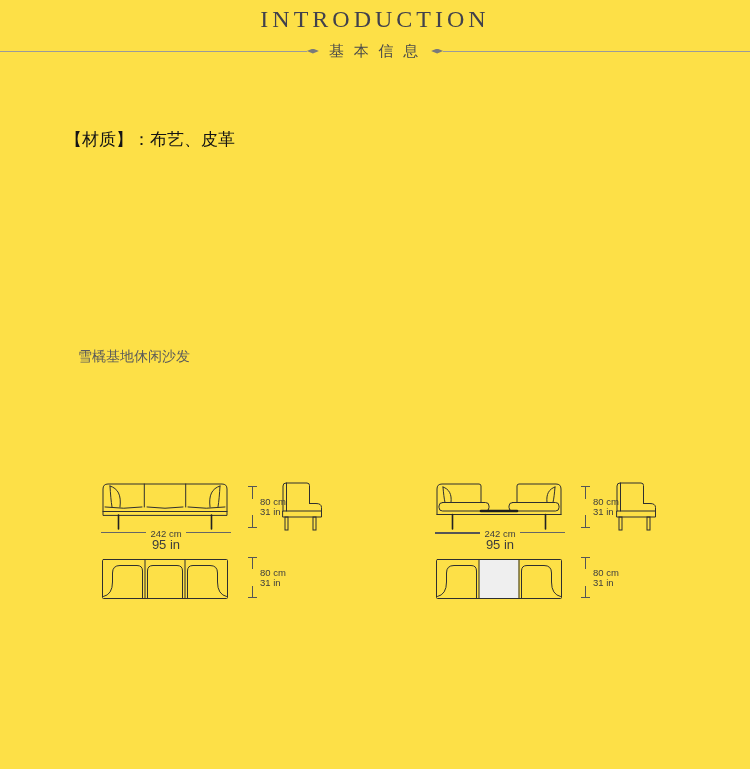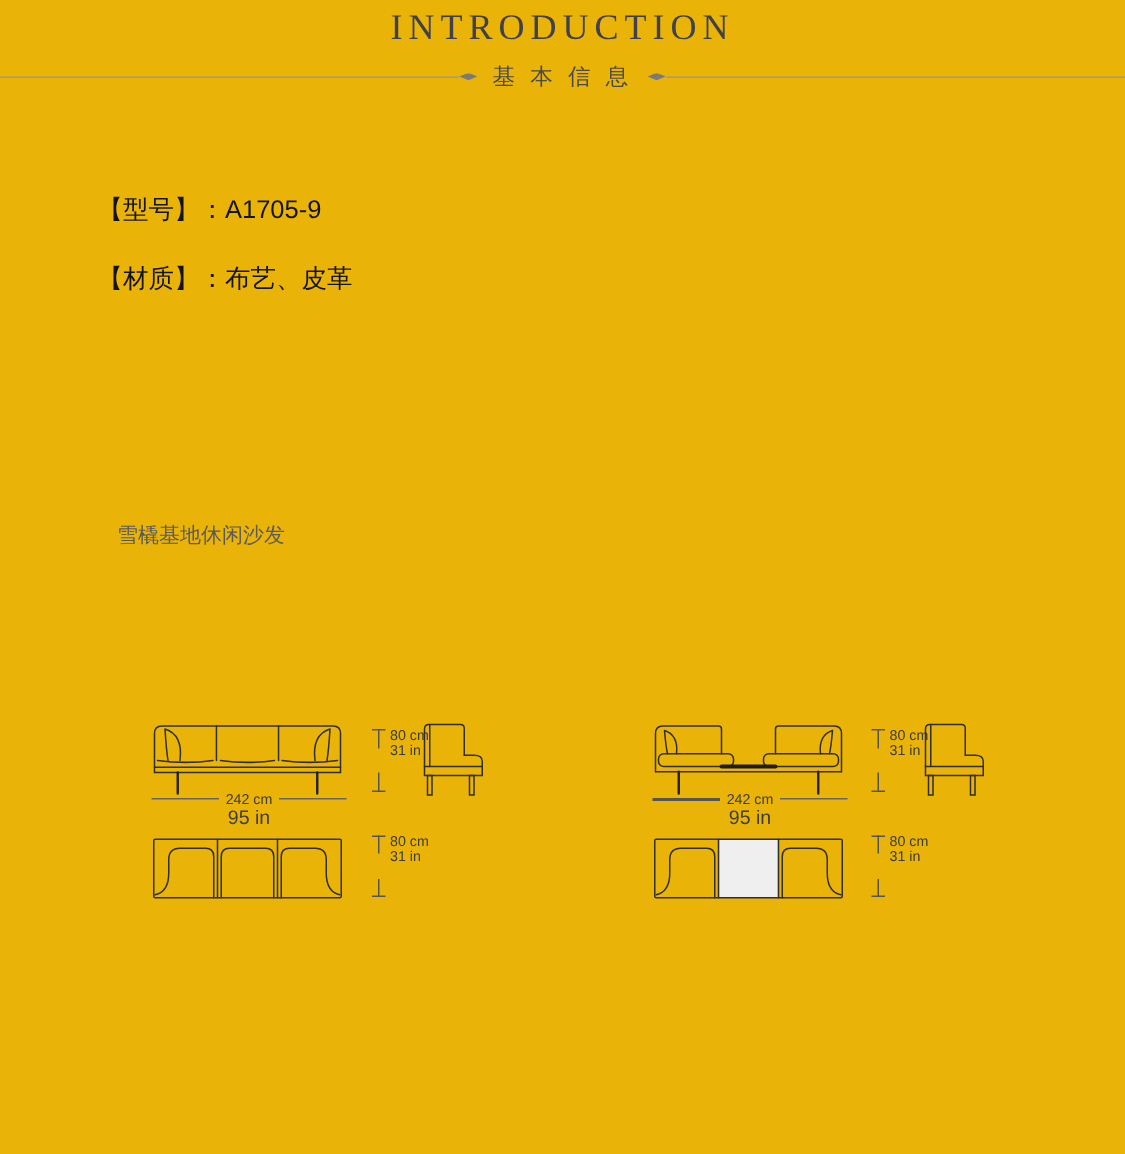--- a/index.html
+++ b/index.html
@@ -1,19 +1,19 @@
 <!DOCTYPE html>
 <html><head>
 <meta charset="utf-8">
 <style>
   html,body{margin:0;padding:0;background:#ffffff;}
   .page{
     position:relative;
     width:750px;height:769px;
-    background:#eab308;
+    background:#fde047;
     font-family:"Liberation Sans", sans-serif;
     overflow:hidden;
   }
   
   .title{
     position:absolute;top:6px;left:0;width:750px;
     text-align:center;
     font-family:"Liberation Serif", serif;
     font-size:24px;font-weight:400;
     letter-spacing:4px;
@@ -24,41 +24,41 @@
     position:absolute;top:42px;left:0;width:750px;height:18px;
     display:flex;align-items:center;
   }
   .divider-line{flex:1;height:1px;background:#9a9a9a;}
   .diamond{
     width:12px;height:5px;background:#7a7a7a;
     clip-path:polygon(0 50%,50% 0,100% 50%,50% 100%);
   }
   .subtitle{
     font-size:15px;color:#4a4a4a;letter-spacing:3px;
-    margin:0 10px;white-space:nowrap;
+    margin:0 10px;white-space:nowrap;font-family:Liberation Serif, serif;
   }
   
   .details{position:absolute;left:65px;top:130px;}
   .detail-row{
     font-size:17px;color:#141414;line-height:19px;
     margin-bottom:27px;white-space:nowrap;
   }
   .caption{
     position:absolute;left:78px;top:348px;
     font-size:14px;color:#5a5a5a;
   }
   
   .drawings{position:absolute;left:0;top:0;width:750px;height:769px;}
   .drawings svg{position:absolute;display:block;}
   .lineart{stroke:#2f2f2f;stroke-width:1;fill:none;stroke-linecap:round;}
   .leg{stroke:#222;stroke-width:1.6;}
   .thickbar{stroke:#1d1d1d;stroke-width:2.6;}
   .tablefill{fill:#efefef;stroke:none;}
   
-  .vdim{position:absolute;display:flex;align-items:flex-start;}
+  .vdim{position:absolute;display:flex;align-items:center;}
   .vline{position:relative;width:9px;height:100%;}
   .vline::before,.vline::after{
     content:"";position:absolute;left:0;width:9px;height:1px;background:#555;
   }
   .vline::before{top:0;}
   .vline::after{bottom:0;}
   .vseg{position:absolute;left:4px;width:1px;background:#555;}
   .vseg.top{top:0;height:30%;}
   .vseg.bot{bottom:0;height:30%;}
   .vlabels{margin-left:3px;display:flex;flex-direction:column;}
@@ -80,21 +80,20 @@
 
   <div class="subtitle-row">
     <span class="divider-line"></span>
     <span class="diamond"></span>
     <span class="subtitle">基 本 信 息</span>
     <span class="diamond"></span>
     <span class="divider-line"></span>
   </div>
 
   <div class="details">
-    <div class="detail-row"><span>【型号】</span><span>：</span><span>A1705-9</span></div>
     <div class="detail-row"><span>【材质】</span><span>：</span><span>布艺、皮革</span></div>
   </div>
 
   <div class="caption">雪橇基地休闲沙发</div>
 
   <div class="drawings">
 
     <svg style="left:101px;top:481px" width="128" height="50" viewBox="0 0 128 50">
       <g class="lineart">
         <path d="M2,34 V8 Q2,3 7,3 H121 Q126,3 126,8 V34 Z"></path>

